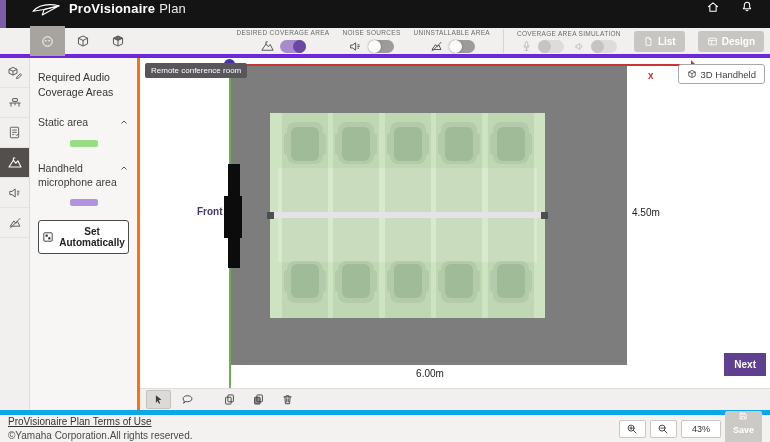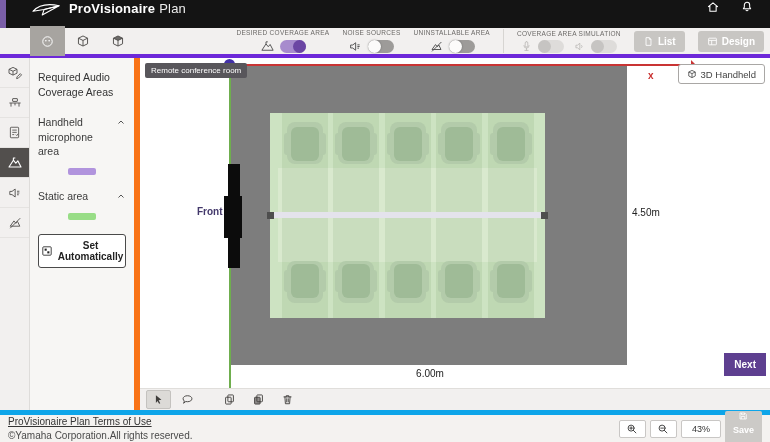--- a/index.html
+++ b/index.html
@@ -37,21 +37,21 @@
   .knob { position:absolute; top:0; width:13px; height:13px; border-radius:50%; }
   .vdiv { width:1px; height:24px; background:#d7d5d2; }
   .btn-gray { height:21px; padding:0 9px; background:#c8c6c3; color:#fff; font-size:10px; font-weight:700; border-radius:3px; display:flex; align-items:center; gap:4px; border:none; font-family:inherit; cursor:pointer; }
 
   
   .rail { position:absolute; top:58px; left:0; width:30px; height:352px; background:#f2f0ef; border-right:1px solid #dedcda; }
   .rail-item { height:30px; display:flex; align-items:center; justify-content:center; color:#5a5856; border-bottom:1px solid #e5e3e1; cursor:pointer; }
   .rail-item.sel { background:#524f4d; color:#fff; }
 
   
-  .panel { position:absolute; top:58px; left:30px; width:110px; height:352px; background:#f7f6f4; border-right:6px solid #f97316; padding:12px 8px; font-size:10.5px; color:#333; }
+  .panel { position:absolute; top:58px; left:30px; width:110px; height:352px; background:#f7f6f4; border-right:3px solid #f97316; padding:12px 8px; font-size:10.5px; color:#333; }
   .panel-title { line-height:1.4; margin-bottom:16px; }
   .sec-head { display:flex; justify-content:space-between; align-items:flex-start; line-height:1.35; cursor:pointer; color:#3b3b3b; }
   .sec-head .chev { color:#555; margin-top:2px; flex:0 0 auto; }
   .swatch { width:28px; height:7px; border-radius:2px; margin:10px auto 14px; }
   .setauto { display:flex; align-items:center; justify-content:center; gap:5px; background:#fff; border:1px solid #4a4a4a; border-radius:3px; font-weight:700; font-size:10px; color:#222; padding:5px 4px; margin-top:12px; width:100%; font-family:inherit; cursor:pointer; }
 
   
   .cv { position:absolute; top:58px; left:140px; width:630px; height:330px; background:#fff; overflow:hidden; }
   .room { position:absolute; left:90px; top:8px; width:397px; height:299px; background:#7d7d7d; }
   .xaxis { position:absolute; left:90px; top:6px; width:463px; height:2px; background:#c93434; }
@@ -302,40 +302,40 @@
           </svg>
         </span>
     </div>
   </div>
 
   <div class="panel">
     <div class="panel-title">Required Audio Coverage Areas</div>
 
     <div class="sec">
       <div class="sec-head">
+        <span>Static area</span>
+        <span class="chev">
+            <svg width="10" height="10" viewBox="0 0 20 20" fill="none" stroke="currentColor" stroke-width="2" stroke-linecap="round" stroke-linejoin="round">
+              <path d="M5.5 12.5 10 8l4.5 4.5"></path>
+            </svg>
+          </span>
+      </div>
+      <div class="swatch" style="background:#98dd86;"></div>
+    </div>
+
+    <div class="sec">
+      <div class="sec-head">
         <span>Handheld microphone area</span>
         <span class="chev">
             <svg width="10" height="10" viewBox="0 0 20 20" fill="none" stroke="currentColor" stroke-width="2" stroke-linecap="round" stroke-linejoin="round">
               <path d="M5.5 12.5 10 8l4.5 4.5"></path>
             </svg>
           </span>
       </div>
       <div class="swatch" style="background:#b194dd;"></div>
-    </div>
-
-    <div class="sec">
-      <div class="sec-head">
-        <span>Static area</span>
-        <span class="chev">
-            <svg width="10" height="10" viewBox="0 0 20 20" fill="none" stroke="currentColor" stroke-width="2" stroke-linecap="round" stroke-linejoin="round">
-              <path d="M5.5 12.5 10 8l4.5 4.5"></path>
-            </svg>
-          </span>
-      </div>
-      <div class="swatch" style="background:#98dd86;"></div>
     </div>
 
     <button class="setauto">
       <span>
           <svg width="12" height="12" viewBox="0 0 20 20" fill="none" stroke="currentColor" stroke-width="1.4">
             <rect x="3" y="3" width="14" height="14" rx="1.5"></rect>
             <rect x="6" y="6" width="3.5" height="3.5" fill="currentColor" stroke="none"></rect>
             <rect x="10.5" y="10.5" width="3.5" height="3.5" fill="currentColor" stroke="none"></rect>
           </svg>
         </span>

